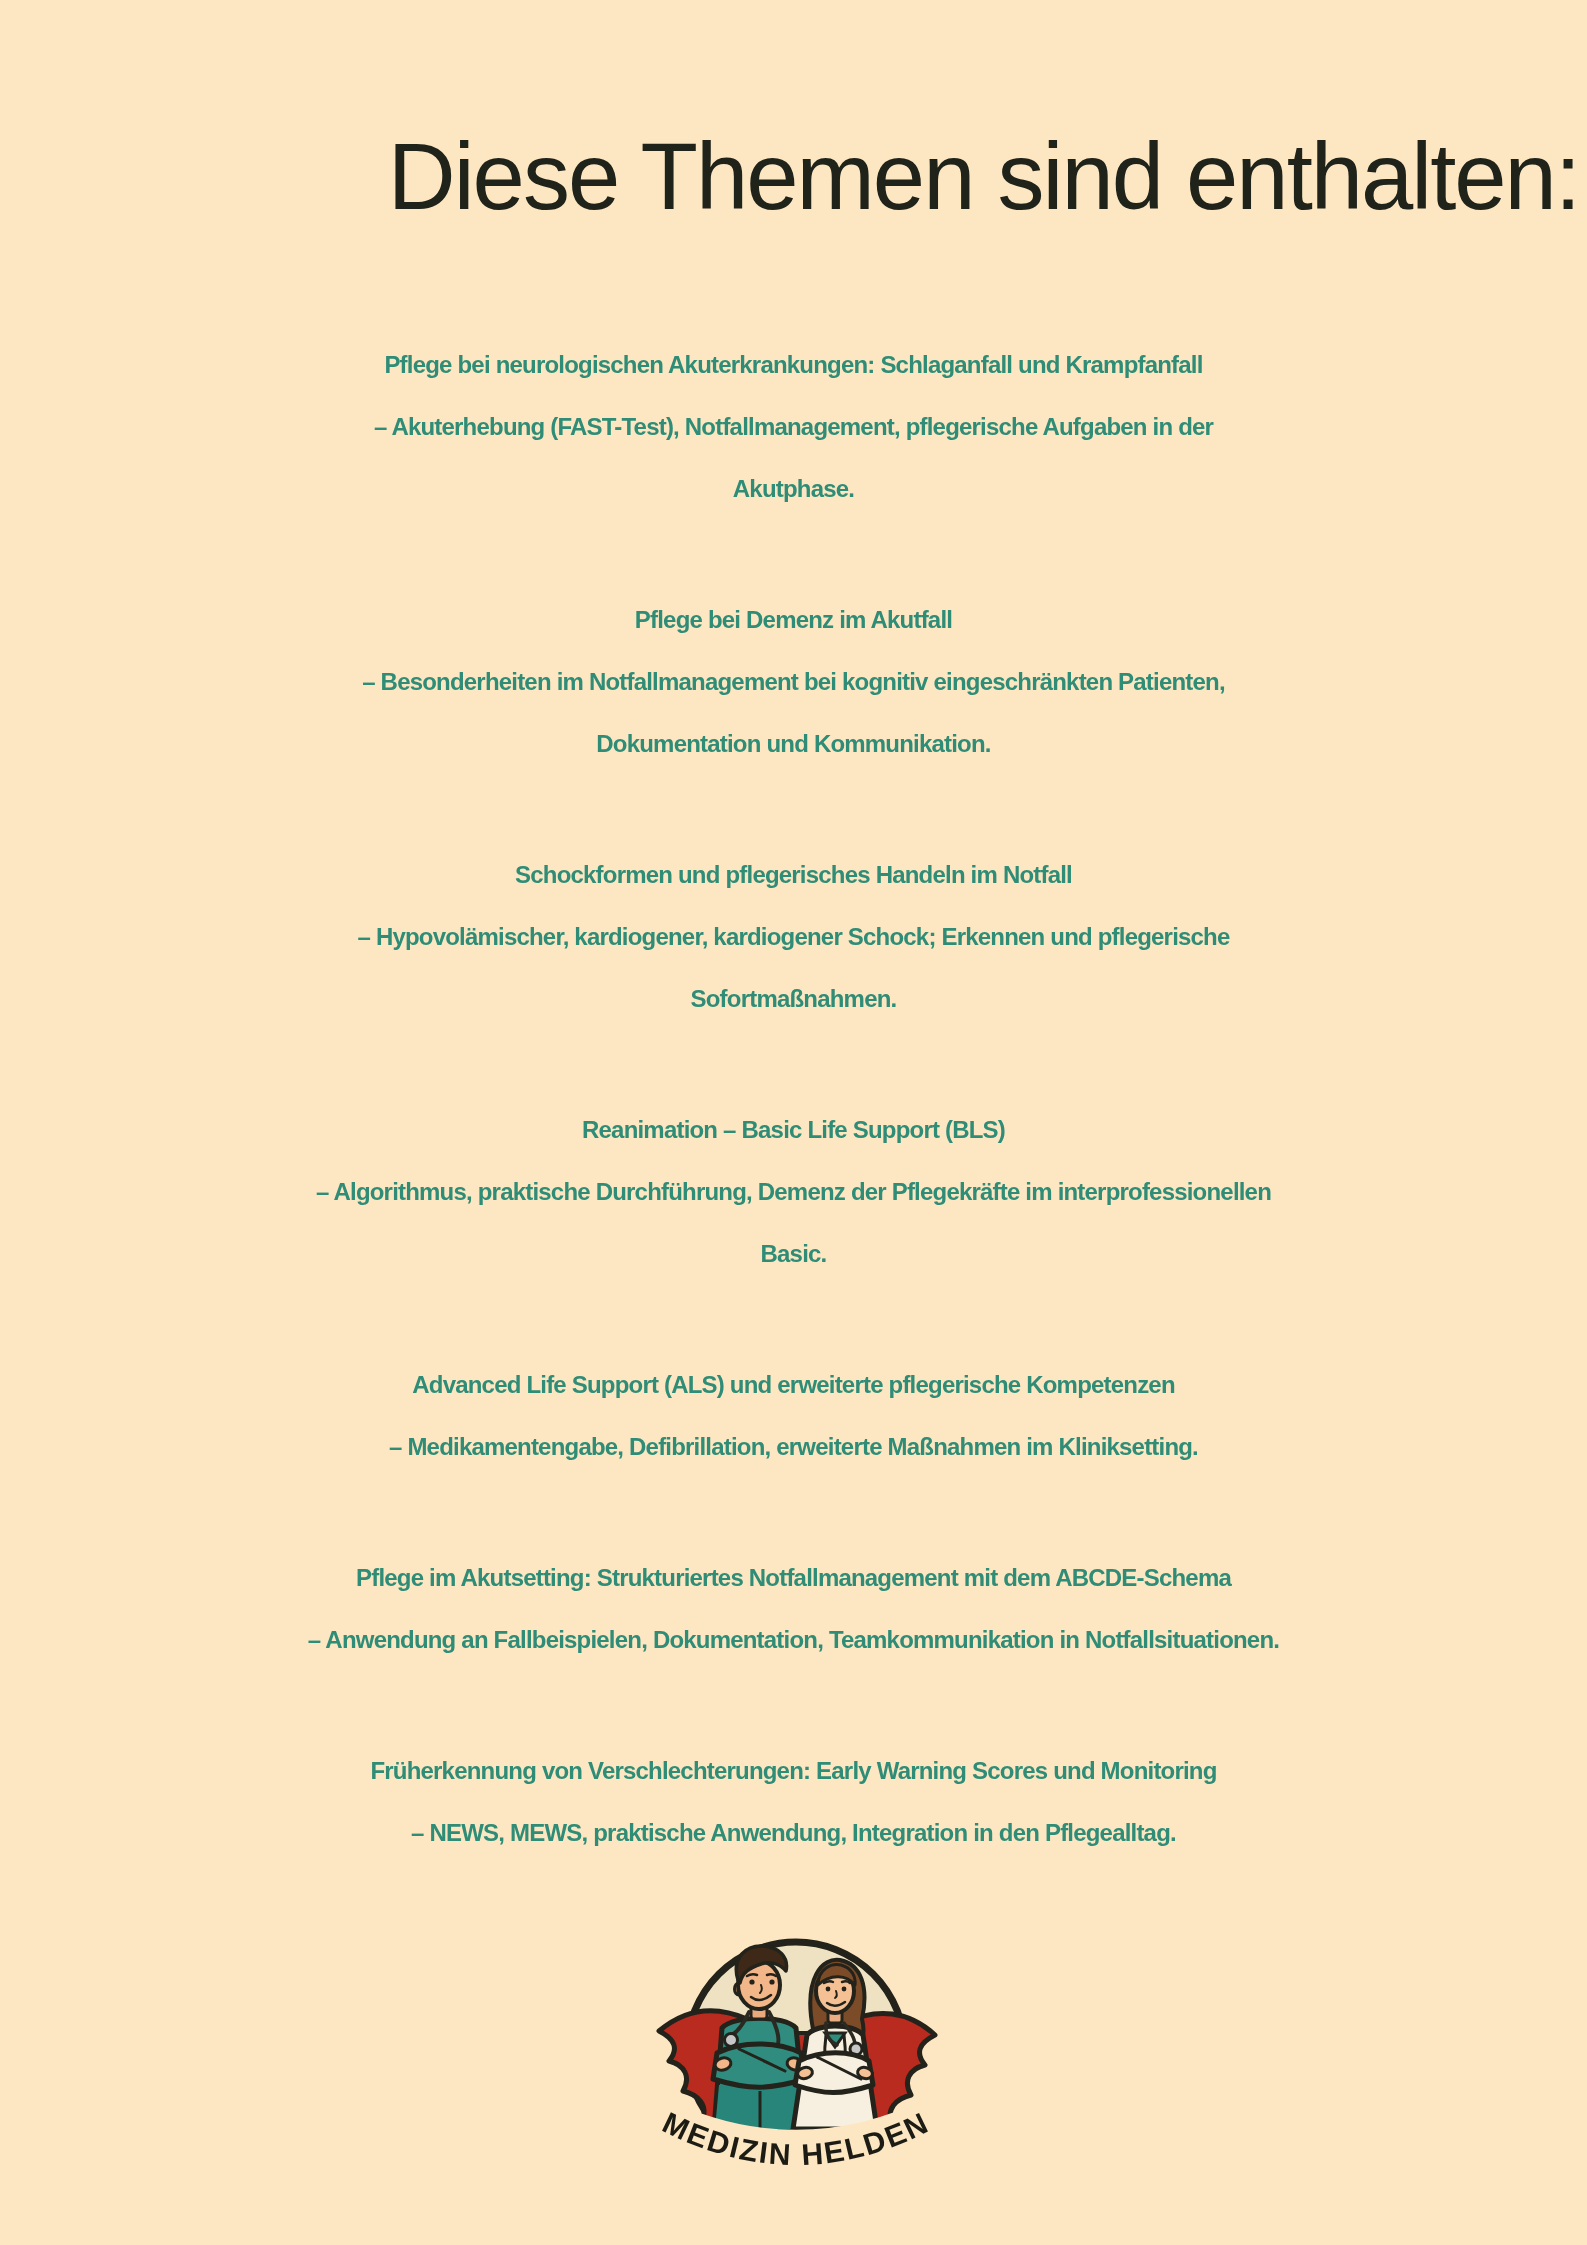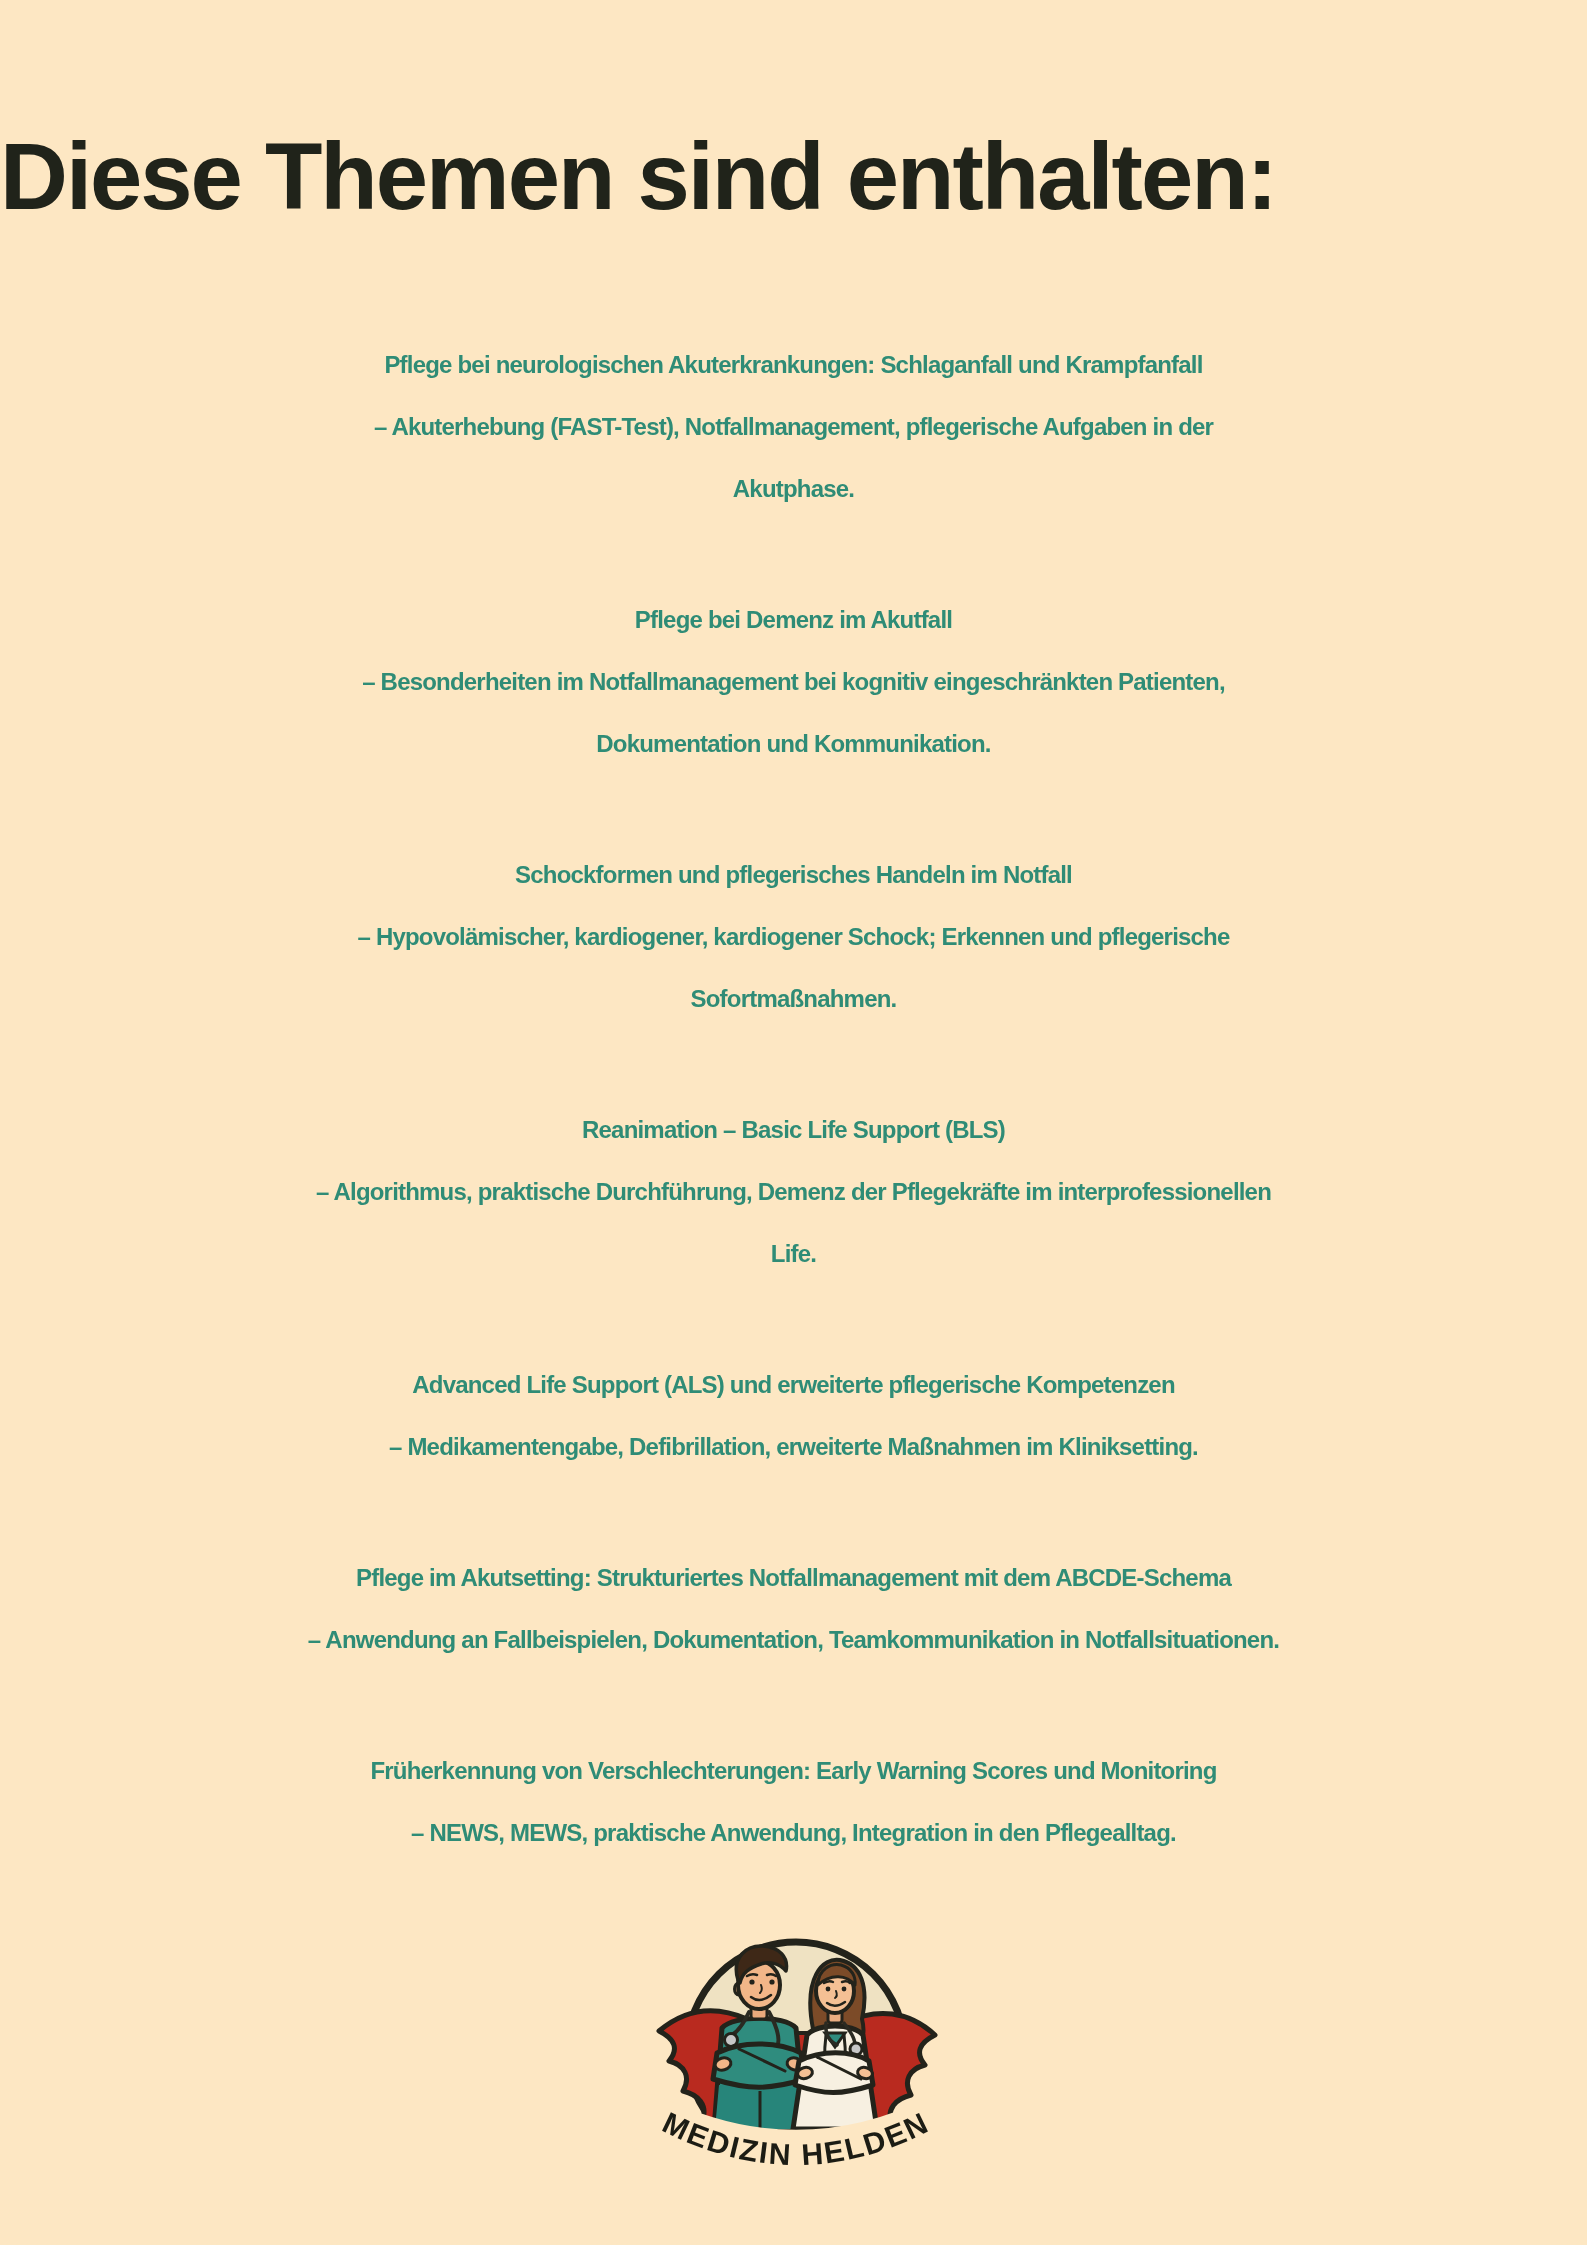--- a/index.html
+++ b/index.html
@@ -5,25 +5,25 @@
   html, body { margin: 0; padding: 0; }
   body {
     width: 1587px;
     height: 2245px;
     background: #FDE7C3;
     overflow: hidden;
     position: relative;
     font-family: "Liberation Sans", sans-serif;
   }
   .page-title {
-    margin: 112px 0 0 0;
-    text-align: left;
+    margin: 112px 8px 0 0;
+    text-align: right;
     font-size: 94px;
     line-height: 130px;
-    font-weight: bold;
+    font-weight: normal;
     letter-spacing: -2px;
     color: #20231A;
   }
   .topics {
     margin-top: 92px;
   }
   .topic {
     margin-bottom: 69px;
   }
   .topic-line {
@@ -64,21 +64,21 @@
 
     <div class="topic">
       <div class="topic-line">Schockformen und pflegerisches Handeln im Notfall</div>
       <div class="topic-line">– Hypovolämischer, kardiogener, kardiogener Schock; Erkennen und pflegerische</div>
       <div class="topic-line">Sofortmaßnahmen.</div>
     </div>
 
     <div class="topic">
       <div class="topic-line">Reanimation – Basic Life Support (BLS)</div>
       <div class="topic-line">– Algorithmus, praktische Durchführung, Demenz der Pflegekräfte im interprofessionellen</div>
-      <div class="topic-line">Life.</div>
+      <div class="topic-line">Basic.</div>
     </div>
 
     <div class="topic">
       <div class="topic-line">Advanced Life Support (ALS) und erweiterte pflegerische Kompetenzen</div>
       <div class="topic-line">– Medikamentengabe, Defibrillation, erweiterte Maßnahmen im Kliniksetting.</div>
     </div>
 
     <div class="topic">
       <div class="topic-line">Pflege im Akutsetting: Strukturiertes Notfallmanagement mit dem ABCDE-Schema</div>
       <div class="topic-line">– Anwendung an Fallbeispielen, Dokumentation, Teamkommunikation in Notfallsituationen.</div>

